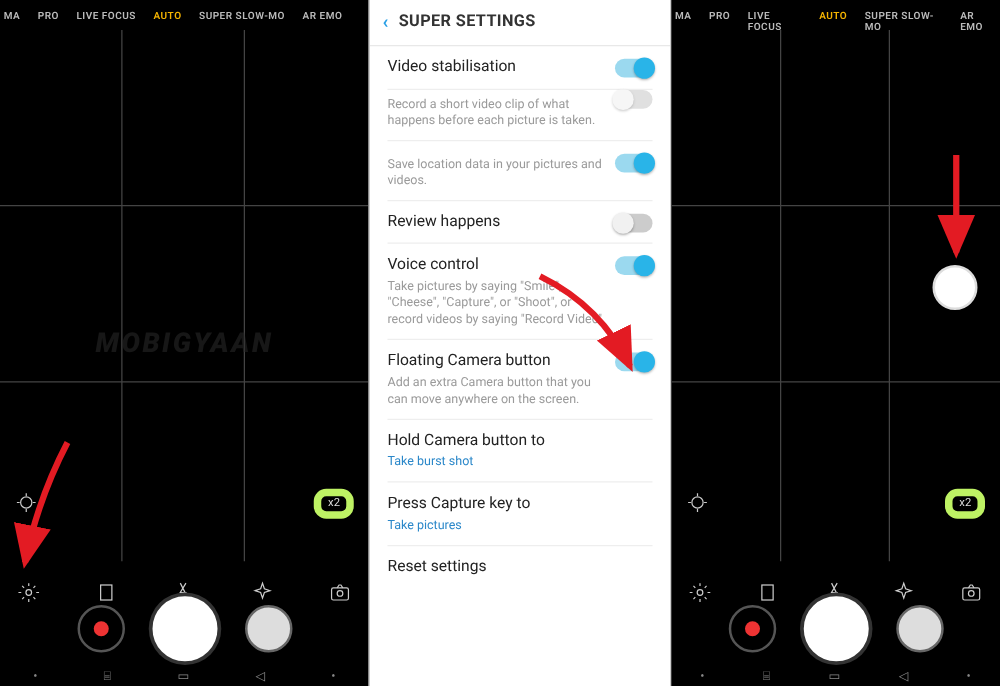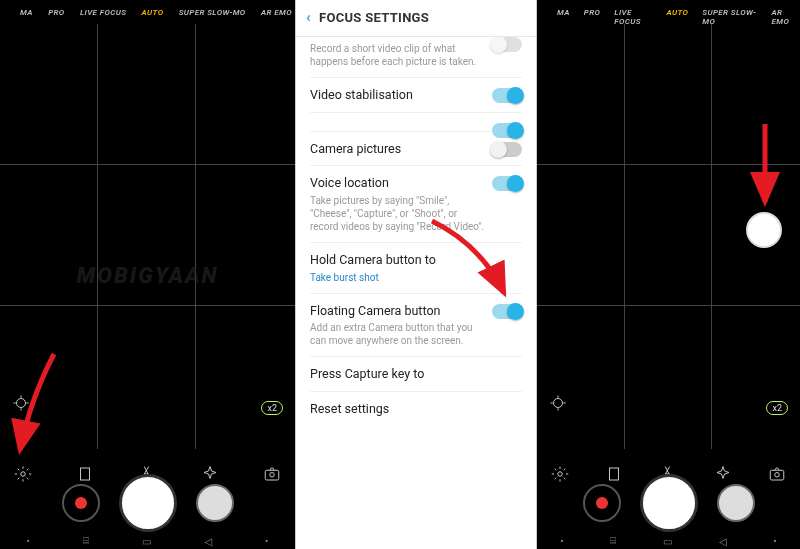--- a/index.html
+++ b/index.html
@@ -1,34 +1,34 @@
 <!DOCTYPE html>
 <html><head>
 <meta charset="utf-8">
 <style>
   * { box-sizing: border-box; margin: 0; padding: 0; }
   body { width: 800px; height: 549px; background: #fff; font-family: -apple-system, "Segoe UI", Roboto, Arial, sans-serif; overflow: hidden; position: relative; }
   .triple { display: flex; width: 100%; height: 100%; }
   
   .cam { position: relative; background: #000; color: #fff; overflow: hidden; }
-  .cam .modes { position: absolute; top: 6px; left: 17px; right: 0; display: flex; justify-content: space-between; gap: 8px; font-size: 8px; letter-spacing: 0.4px; font-weight: 600; color: #bbb; font-style: italic; }
+  .cam .modes { position: absolute; top: 6px; left: 0; right: 0; display: flex; justify-content: flex-start; gap: 8px; font-size: 8px; letter-spacing: 0.4px; font-weight: 600; color: #bbb; }
   .cam .modes span { padding: 2px 3px; }
   .cam .modes .active { color: #f5b400; }
   .cam .gridlines { position: absolute; top: 24px; left: 0; right: 0; bottom: 100px; pointer-events: none; }
   .cam .gl { position: absolute; background: #444; }
   .cam .gl.h { left: 0; right: 0; height: 1px; }
   .cam .gl.v { top: 0; bottom: 0; width: 1px; }
   .cam .iconbottom { position: absolute; left: 0; right: 0; bottom: 66px; display: flex; justify-content: space-between; align-items: center; padding: 0 14px; color: #ccc; }
   .cam .shutterrow { position: absolute; left: 0; right: 0; bottom: 20px; display: flex; justify-content: center; align-items: center; gap: 22px; }
   .cam .shutter { width: 52px; height: 52px; border-radius: 50%; background: #fff; border: 3px solid #fff; box-shadow: 0 0 0 3px #333; }
   .cam .rec { width: 38px; height: 38px; border-radius: 50%; border: 2px solid #555; display: flex; align-items: center; justify-content: center; }
   .cam .rec .dot { width: 12px; height: 12px; border-radius: 50%; background: #e33; }
   .cam .preview { width: 38px; height: 38px; border-radius: 50%; background: #ddd; border: 2px solid #666; }
   .cam .navbar { position: absolute; left: 0; right: 0; bottom: 0; height: 16px; display: flex; justify-content: space-around; align-items: center; color: #888; font-size: 10px; }
-  .cam .zoom { position: absolute; right: 12px; bottom: 134px; font-size: 9px; border: 1px solid #bef264; border-radius: 10px; padding: 1px 5px; color: #ddd; }
+  .cam .zoom { position: absolute; right: 12px; bottom: 134px; font-size: 9px; border: 6px solid #bef264; border-radius: 10px; padding: 1px 5px; color: #ddd; }
   .cam .exp { position: absolute; left: 12px; bottom: 134px; font-size: 13px; color: #ddd; }
   .watermark { position: absolute; top: 50%; left: 50%; transform: translate(-50%,-50%); font-size: 22px; font-weight: 900; letter-spacing: 2px; color: #2a2a2a; opacity: 0.55; pointer-events: none; font-style: italic; }
   .floatbtn { position: absolute; top: 212px; right: 18px; width: 36px; height: 36px; border-radius: 50%; background: #fff; border: 2px solid #ddd; }
   
   .settings { background: #fff; color: #111; display: flex; flex-direction: column; border-left: 1px solid #ccc; border-right: 1px solid #ccc; position: relative; }
   .settings .header { display: flex; align-items: center; gap: 8px; padding: 8px 12px 10px 10px; border-bottom: 1px solid #e8e8e8; font-weight: 700; font-size: 13px; letter-spacing: 0.3px; color: #333; }
   .settings .header .back { color: #2aa0e6; font-size: 15px; }
   .settings .list { flex: 1; overflow: hidden; padding: 0 14px 8px 14px; }
   .settings .item { border-bottom: 1px solid #eee; padding: 9px 34px 9px 0; position: relative; }
   .settings .item:last-child { border-bottom: none; }
@@ -130,54 +130,56 @@
             </marker>
           </defs>
       <path d="M44 4 Q 20 50 10 100" stroke="#e31b23" stroke-width="5" fill="none" marker-end="url(#ah1)"></path>
         </svg>
     </div>
   </div>
 
   <div class="settings" style="width:242px">
     <div class="header">
       <span class="back">‹</span>
-      <span>FOCUS SETTINGS</span>
+      <span>SUPER SETTINGS</span>
     </div>
     <div class="list">
+      <div class="item">
+        <div class="title">Video stabilisation</div>
+        <div class="toggle on"></div>
+      </div>
       <div class="item" style="padding-top:2px">
         <div class="sub">Record a short video clip of what happens before each picture is taken.</div>
         <div class="toggle off cut" style="top:0"></div>
       </div>
       <div class="item">
-        <div class="title">Video stabilisation</div>
-        <div class="toggle on"></div>
-      </div>
-      <div class="item">
-        <div class="toggle on"></div>
-      </div>
-      <div class="item">
-        <div class="title">Camera pictures</div>
+        <div class="sub">Save location data in your pictures and videos.</div>
+        <div class="toggle on"></div>
+      </div>
+      <div class="item">
+        <div class="title">Review happens</div>
         <div class="toggle off"></div>
       </div>
       <div class="item">
-        <div class="title">Voice location</div>
+        <div class="title">Voice control</div>
         <div class="sub">Take pictures by saying "Smile", "Cheese", "Capture", or "Shoot", or record videos by saying "Record Video".</div>
+        <div class="toggle on"></div>
+      </div>
+      <div class="item">
+        <div class="title">Floating Camera button</div>
+        <div class="sub">Add an extra Camera button that you can move anywhere on the screen.</div>
         <div class="toggle on"></div>
       </div>
       <div class="item">
         <div class="title">Hold Camera button to</div>
         <div class="sub link">Take burst shot</div>
       </div>
       <div class="item">
-        <div class="title">Floating Camera button</div>
-        <div class="sub">Add an extra Camera button that you can move anywhere on the screen.</div>
-        <div class="toggle on"></div>
-      </div>
-      <div class="item">
         <div class="title">Press Capture key to</div>
+        <div class="sub link">Take pictures</div>
       </div>
       <div class="item">
         <div class="title">Reset settings</div>
       </div>
 
     </div>
 
     <div class="arrow" style="left:130px; top:215px">
       <svg width="90" height="90">
           <defs>

